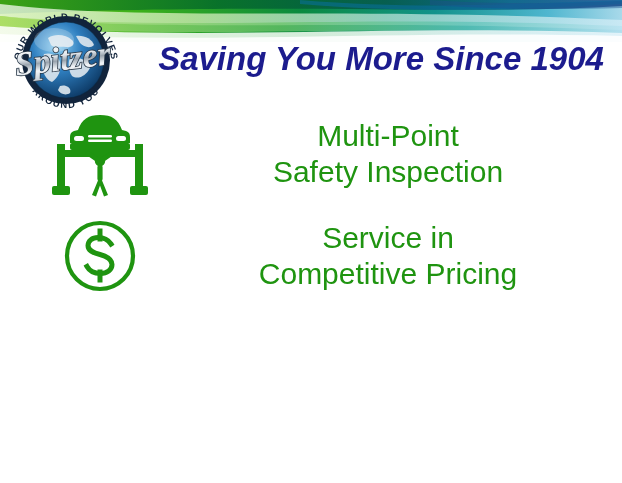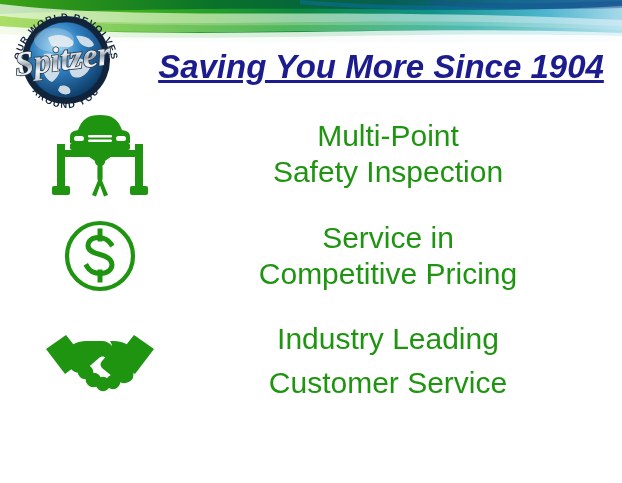--- a/index.html
+++ b/index.html
@@ -36,31 +36,30 @@
     top: 2px;
     width: 124px;
     height: 112px;
   }
   .logo svg { display: block; }
 
   
   .slide-title {
     position: absolute;
     left: 148px;
-    top: 47px;
+    top: 39px;
     width: 466px;
     text-align: center;
     font-size: 33px;
     font-weight: bold;
     font-style: italic;
     color: #1c1c8e;
     letter-spacing: 0px;
     white-space: nowrap;
     line-height: 40px;
-    text-decoration: underline;
   }
 
   
   .features {
     position: absolute;
     left: 0;
     top: 104px;
     width: 622px;
   }
   .feature-row {
@@ -245,48 +244,15 @@
                      C52,54 47,57.5 40.5,57.5 C34,57.5 29.5,55 27,50.5"></path>
             <path d="M40,15 L40,23"></path>
             <path d="M40,56 L40,64"></path>
           </g>
         </svg>
       </div>
       <div class="feature-text">Service in
 Competitive Pricing</div>
     </div>
 
-    <div class="feature-row row-service">
-      <div class="feature-icon">
-        <svg class="icon-svg" width="112" height="80" viewBox="0 0 112 80" xmlns="http://www.w3.org/2000/svg">
-          <g fill="#1f9410">
-
-            <path d="M2,28 L22,14 L41,38 L21,53 Z"></path>
-
-            <path d="M110,28 L90,14 L71,38 L91,53 Z"></path>
-
-            <path d="M20,30 C26,24 34,20 42,20 L58,20 C62,20 66,22 68,25
-                     L80,38 C83,41 83,45 80,47 C77,49 74,48 72,46 L62,37
-                     C60,35 57,35 55,37 L40,50 C36,53 30,52 27,48 Z"></path>
-
-            <path d="M36,46 C39,43 44,43 47,46 C50,49 50,53 47,56
-                     C44,59 39,59 36,56 C33,53 33,49 36,46 Z"></path>
-            <path d="M44,54 C47,51 52,51 55,54 C58,57 58,61 55,64
-                     C52,67 47,67 44,64 C41,61 41,57 44,54 Z"></path>
-            <path d="M54,58 C57,55 61,55 64,58 C67,61 67,65 64,68
-                     C61,71 57,71 54,68 C51,65 51,61 54,58 Z"></path>
-            <path d="M64,56 C67,53 71,53 74,56 C77,59 77,63 74,66
-                     C71,69 67,69 64,66 C61,63 61,59 64,56 Z"></path>
-
-            <path d="M92,30 C86,24 78,20 70,20 L66,20 C68,23 69,27 67,30
-                     L58,40 C56,42 56,45 58,47 L74,60 C79,64 86,62 89,57 Z"></path>
-
-            <path d="M56,24 C62,22 68,24 71,29 C73,32 71,35 68,34
-                     C64,32 60,30 56,29 Z"></path>
-          </g>
-        </svg>
-      </div>
-      <div class="feature-text">Industry Leading
-Customer Service</div>
-    </div>
 
   </div>
 </div>
 
 </body></html>

